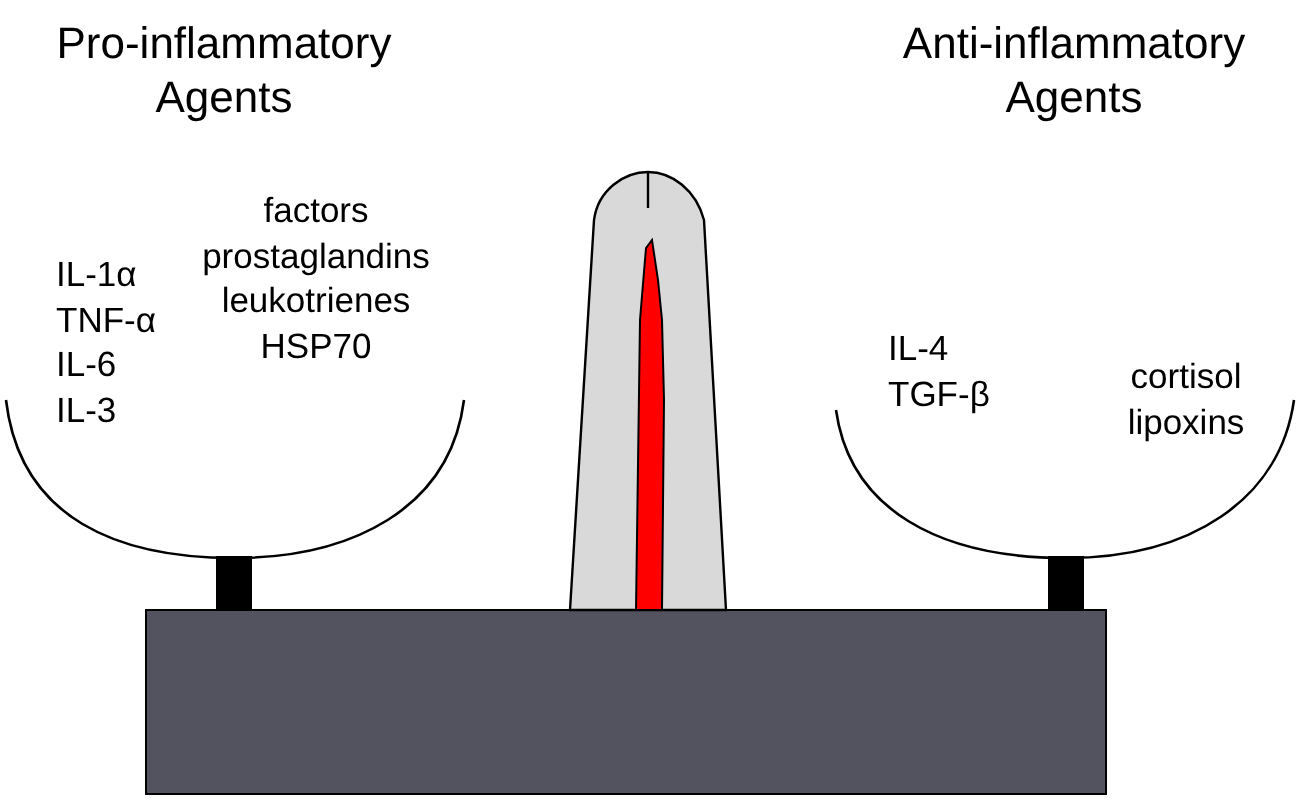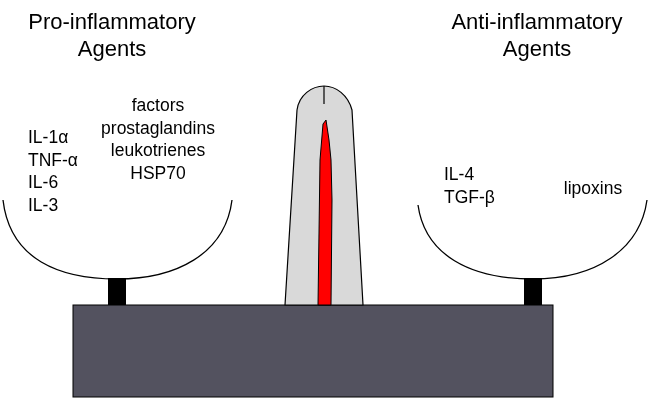--- a/index.html
+++ b/index.html
@@ -52,14 +52,15 @@
   <div>leukotrienes</div>
   <div>HSP70</div>
 </div>
 
 <div class="col" style="left:444px; top:163px;">
   <div>IL-4</div>
   <div>TGF-β</div>
 </div>
 
 <div class="col center" style="left:548px; top:177px; width:90px;">
+  <div>cortisol</div>
   <div>lipoxins</div>
 </div>
 
 </body></html>

